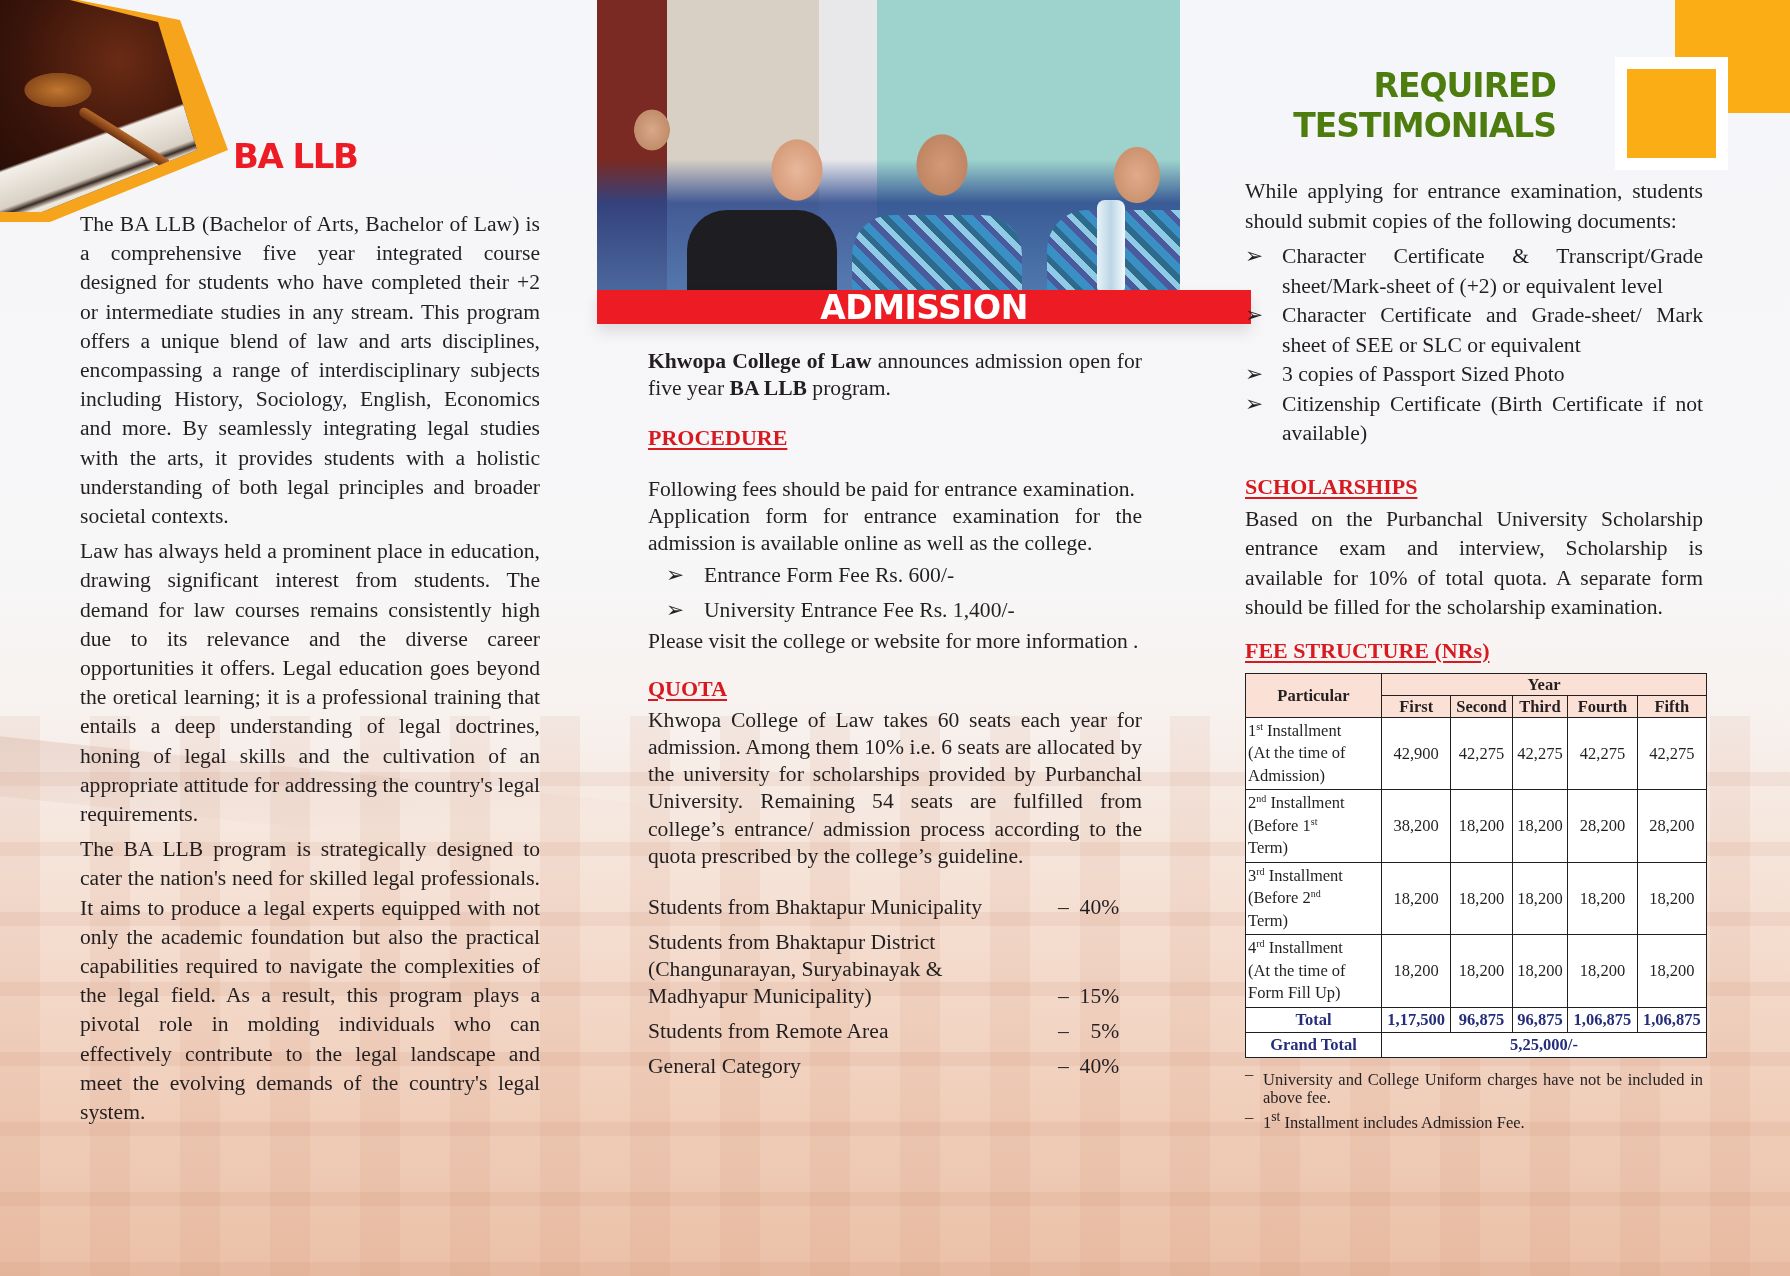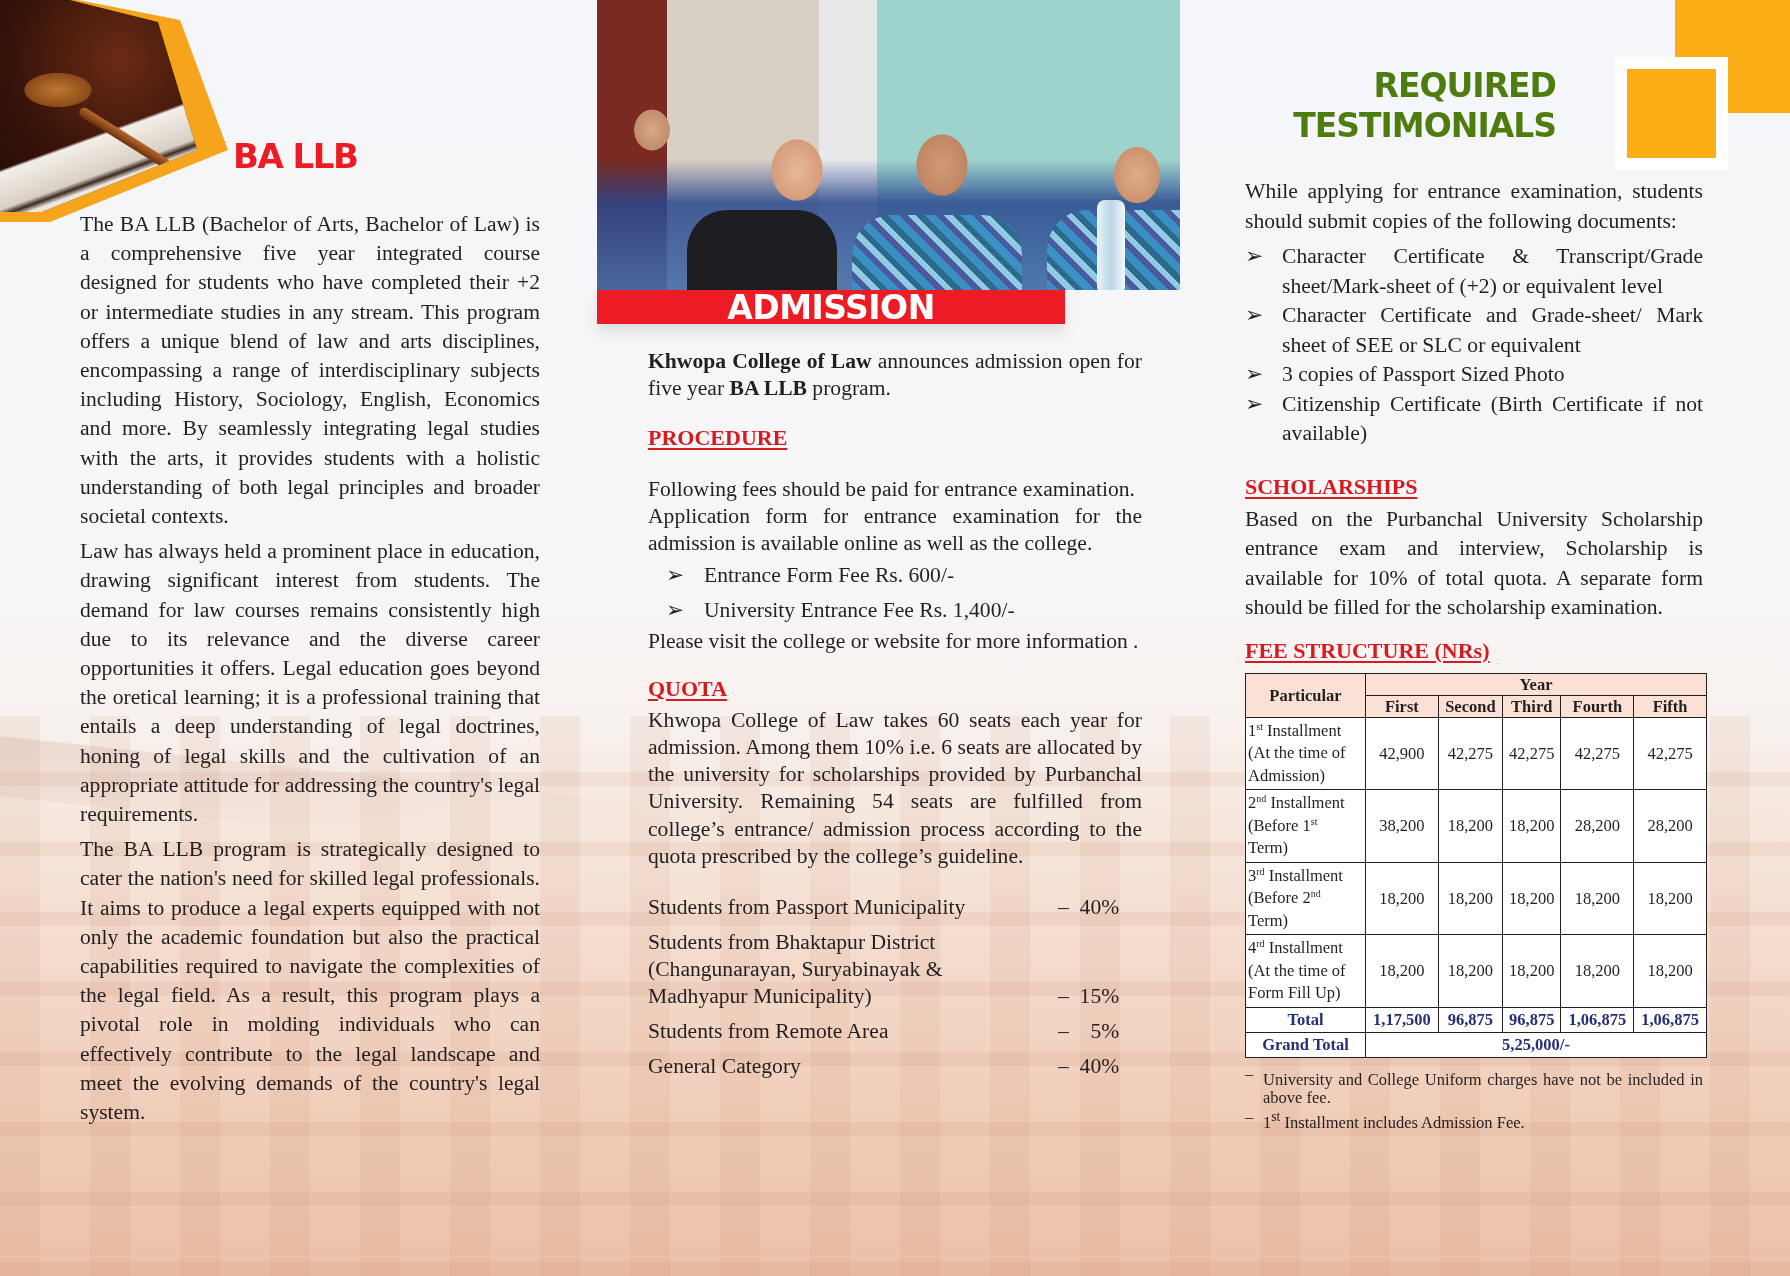--- a/index.html
+++ b/index.html
@@ -67,21 +67,21 @@
       linear-gradient(180deg, rgba(0,0,0,0) 55%, rgba(40,70,140,0.85) 70%, rgba(70,110,170,0.9) 100%),
       linear-gradient(90deg, #7a2a22 0 12%, #d8cfc5 12% 38%, #e8e8ea 38% 48%, #9ed3cd 48% 100%);
     overflow: hidden;
   }
   .photo .blazer1 { position:absolute; left:90px; top:210px; width:150px; height:80px; background:#1d1d22; border-radius:40px 40px 0 0; }
   .photo .saree1 { position:absolute; left:255px; top:215px; width:170px; height:75px; background: repeating-linear-gradient(45deg,#3a8fc4 0 8px,#4b5a9c 8px 14px,#8fcbe4 14px 20px,#2d6a8c 20px 26px); border-radius:40px 40px 0 0; }
   .photo .saree2 { position:absolute; left:450px; top:210px; width:133px; height:80px; background: repeating-linear-gradient(45deg,#3a8fc4 0 8px,#4b5a9c 8px 14px,#8fcbe4 14px 20px,#2d6a8c 20px 26px); border-radius:40px 0 0 0; }
   .photo .bottle { position:absolute; left:500px; top:200px; width:28px; height:90px; background: linear-gradient(90deg,#e8f2f8,#bcd6e6,#f3f9fc); border-radius:8px 8px 2px 2px; }
 
   .admission-banner {
-    position: absolute; left: 597px; top: 290px; width: 468px; height: 34px;
+    position: absolute; left: 597px; top: 290px; width: 654px; height: 34px;
     background: #ed1c24; color: #fff; text-align: center;
     font-family: "DejaVu Sans", sans-serif; font-weight: bold;
     font-size: 33px; line-height: 36px; letter-spacing: -0.5px;
     box-shadow: 0 8px 14px rgba(0,0,0,0.10);
   }
   .col2 { position: absolute; left: 640px; top: 348px; width: 494px; margin-left: 8px; }
   .intro { font-size: 21.6px; line-height: 27px; text-align: justify; }
   .intro b { font-weight: bold; }
   .section-head {
     font-size: 22px; font-weight: bold; color: #d71920;
@@ -113,21 +113,21 @@
   .doc-list li .arr { position: absolute; left: 0; top: 0; }
   .col3 .section-head { margin-top: 22px; }
 
   .fee-table {
     margin-top: 8px; width: 462px; border-collapse: collapse;
     font-size: 16.5px; line-height: 19px;
   }
   .fee-table th, .fee-table td { border: 1.5px solid #231f20; }
   .fee-table th { background: #fbe0d6; font-weight: bold; text-align: center; padding: 1px 2px; }
   .fee-table td { background: #ffffff; text-align: center; padding: 2px 2px; }
-  .fee-table td.part { text-align: left; line-height: 22.5px; width: 120px; }
+  .fee-table td.part { text-align: left; line-height: 22.5px; width: 136px; }
   .fee-table tr.total td { color: #262e7a; font-weight: bold; line-height: 20px; }
   .fee-table sup { font-size: 10px; vertical-align: super; line-height: 0; }
   .notes { margin-top: 6px; font-size: 16.5px; line-height: 19px; }
   .notes .note { position: relative; padding-left: 18px; text-align: justify; }
   .notes .note .dash { position: absolute; left: 0; top: 0; }
 </style>
 </head>
 <body>
 
 <div class="bg-building"></div>
@@ -165,21 +165,21 @@
     <li><span class="arr">➢</span><span>Entrance Form Fee Rs. 600/-</span></li>
     <li><span class="arr">➢</span><span>University Entrance Fee Rs. 1,400/-</span></li>
   </ul>
   <p class="body2">Please visit the college or website for more information .</p>
 
   <h2 class="section-head" style="margin-top:20px">QUOTA</h2>
   <p class="body2">Khwopa College of Law takes 60 seats each year for admission. Among them 10% i.e. 6 seats are allocated by the university for scholarships provided by Purbanchal University. Remaining 54 seats are fulfilled from college’s entrance/ admission process according to the quota prescribed by the college’s guideline.</p>
 
   <div class="quota-table">
     <div class="quota-row">
-      <span class="qlabel">Students from Passport Municipality</span>
+      <span class="qlabel">Students from Bhaktapur Municipality</span>
       <span class="qval">–  40%</span>
     </div>
     <div class="quota-row">
       <span class="qlabel" style="padding-right:110px">Students from Bhaktapur District (Changunarayan, Suryabinayak &amp; Madhyapur Municipality)</span>
       <span class="qval">–  15%</span>
     </div>
     <div class="quota-row">
       <span class="qlabel">Students from Remote Area</span>
       <span class="qval">–    5%</span>
     </div>

